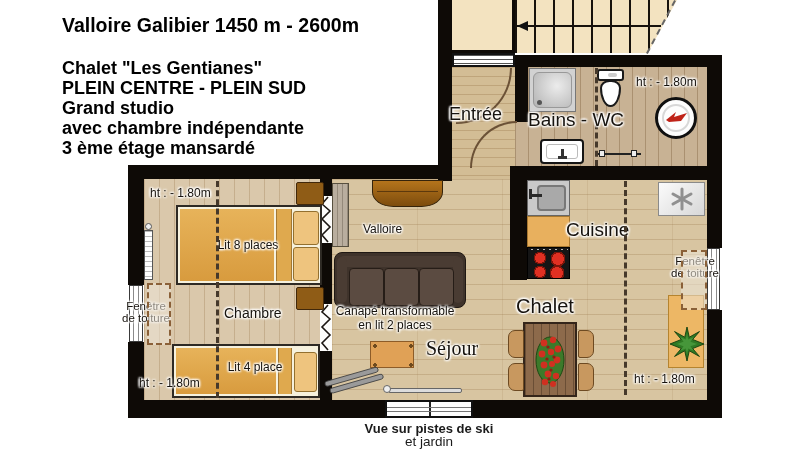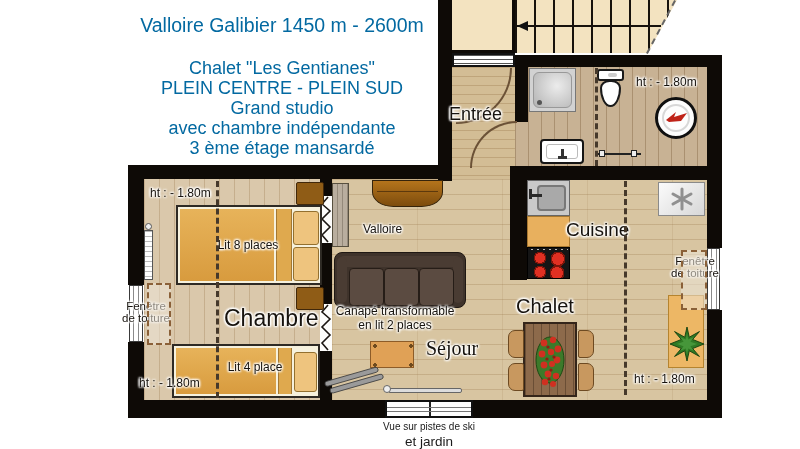--- a/index.html
+++ b/index.html
@@ -16,21 +16,21 @@
   .floor-bains{position:absolute;background-color:#c8b294;
     background-image:repeating-linear-gradient(90deg,rgba(125,95,60,.40) 0 1px,transparent 1px 13px);}
   .floor-entree{position:absolute;background-color:#d3bd95;
     background-image:repeating-linear-gradient(180deg,rgba(150,115,70,.33) 0 1px,transparent 1px 9px);}
   
   .lbl{position:absolute;color:#17130e;white-space:nowrap;line-height:1.05;
        text-shadow:-1px -1px 2px #fff,1px -1px 2px #fff,-1px 1px 2px #fff,1px 1px 2px #fff,0 0 3px #fff;}
   .room{font-size:19px;}
   .sm{font-size:12px;}
   .ctr{text-align:center;white-space:normal;}
-  .title{position:absolute;color:#0369a1;font-weight:normal;text-align:center;}
+  .title{position:absolute;color:#000000;font-weight:bold;text-align:left;}
   
   .dashv{position:absolute;width:0;border-left:3px dashed #46392b;}
   .dashrect{position:absolute;border:2px dashed #8a6038;background:rgba(236,229,216,.55);}
   
   .winv{position:absolute;background:#fff;border:1px solid #3a3a3a;}
   
   .arc{position:absolute;}
   
   .bedframe{position:absolute;background:#f6f1dd;border:2px solid #2e2a24;}
   .duvet{position:absolute;background:linear-gradient(180deg,#e7b35a,#d89b3e);}
@@ -129,20 +129,21 @@
     <div style="position:absolute;left:4px;top:3px;right:4px;bottom:3px;border:1px solid #bbb;border-radius:3px;"></div>
     <div style="position:absolute;left:19px;top:8px;width:3px;height:10px;background:#333;"></div>
     <div style="position:absolute;left:16px;bottom:3px;width:9px;height:3px;background:#333;"></div>
   </div>
   <div style="position:absolute;left:597px;top:148px;width:44px;height:12px;">
     <div style="position:absolute;left:0;top:5px;width:44px;height:2px;background:#222;"></div>
     <div style="position:absolute;left:2px;top:2px;width:6px;height:7px;background:#eee;border:1.5px solid #222;box-sizing:border-box;"></div>
     <div style="position:absolute;right:4px;top:2px;width:6px;height:7px;background:#eee;border:1.5px solid #222;box-sizing:border-box;"></div>
   </div>
   <div class="dashv" style="left:595px;top:68px;height:98px;"></div>
+  <div class="lbl room" style="left:528px;top:110px;">Bains - WC</div>
 
   <div style="position:absolute;left:527px;top:180px;width:43px;height:36px;background:#c9c9c9;border:1px solid #666;box-sizing:border-box;">
     <div style="position:absolute;left:9px;top:4px;right:3px;bottom:4px;background:#a9a9a9;border:2px solid #787878;border-radius:4px;"></div>
     <div style="position:absolute;left:1px;top:13px;width:13px;height:3px;background:#2a2a2a;"></div>
     <div style="position:absolute;left:1px;top:8px;width:3px;height:10px;background:#2a2a2a;"></div>
   </div>
   <div style="position:absolute;left:527px;top:216px;width:43px;height:31px;background:#e8b05e;border:1px solid #a87830;box-sizing:border-box;"></div>
   <div style="position:absolute;left:527px;top:247px;width:43px;height:32px;background:#151515;border:1px solid #000;box-sizing:border-box;
               background-image:radial-gradient(circle at 12px 10px,#e03022 0 5px,#7c150a 5px 6.5px,transparent 6.5px),
                                radial-gradient(circle at 30px 11px,#e03022 0 6px,#7c150a 6px 7.5px,transparent 7.5px),
@@ -243,32 +244,32 @@
 
   <div class="bedframe" style="left:176px;top:205px;width:146px;height:80px;box-sizing:border-box;">
     <div class="duvet" style="left:2px;top:2px;width:94px;height:72px;"></div>
     <div class="fold" style="left:98px;top:2px;width:14px;height:72px;"></div>
     <div class="pillow" style="left:115px;top:4px;width:24px;height:32px;"></div>
     <div class="pillow" style="left:115px;top:40px;width:24px;height:32px;"></div>
   </div>
   <div class="nstand" style="left:296px;top:182px;width:26px;height:21px;"></div>
   <div class="nstand" style="left:296px;top:287px;width:26px;height:21px;"></div>
   <div class="lbl sm ctr" style="left:198px;top:239px;width:100px;">Lit 8 places</div>
-  <div class="lbl" style="left:224px;top:306px;font-size:23px;">Chambre</div>
+  <div class="lbl" style="left:224px;top:306px;font-size:14px;">Chambre</div>
 
   <div class="bedframe" style="left:172px;top:344px;width:148px;height:54px;box-sizing:border-box;">
     <div class="duvet" style="left:2px;top:2px;width:100px;height:46px;"></div>
     <div class="fold" style="left:104px;top:2px;width:12px;height:46px;"></div>
     <div class="pillow" style="left:120px;top:6px;width:21px;height:38px;"></div>
   </div>
   <div class="lbl sm ctr" style="left:205px;top:361px;width:100px;">Lit 4 place</div>
   <div class="lbl sm" style="left:139px;top:377px;">ht : - 1.80m</div>
   <div class="lbl sm ctr" style="left:114px;top:300px;width:64px;font-size:11.5px;">
     <div>Fenêtre</div>
     <div>de toiture</div>
   </div>
   <div class="dashrect" style="left:147px;top:283px;width:20px;height:58px;"></div>
   <div class="dashv" style="left:216px;top:181px;height:217px;"></div>
 
-  <div style="position:absolute;left:356px;top:421px;width:146px;text-align:center;font-size:10px;color:#1a1a1a;">Vue sur pistes de ski</div>
+  <div style="position:absolute;left:356px;top:421px;width:146px;text-align:center;font-size:13px;color:#1a1a1a;font-weight:bold;">Vue sur pistes de ski</div>
   <div style="position:absolute;left:356px;top:434px;width:146px;text-align:center;font-size:13.5px;color:#1a1a1a;">et jardin</div>
 
 </div>
 
 </body></html>

